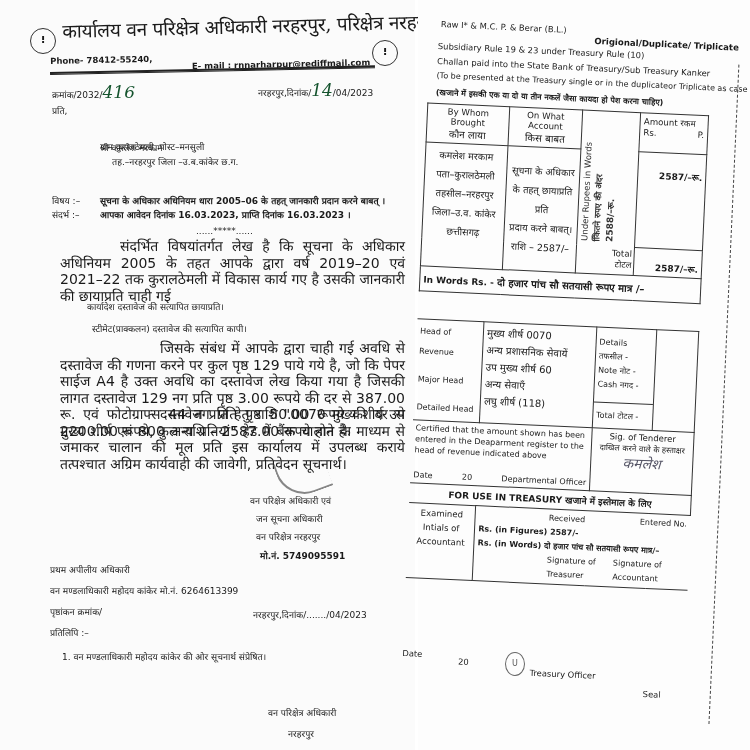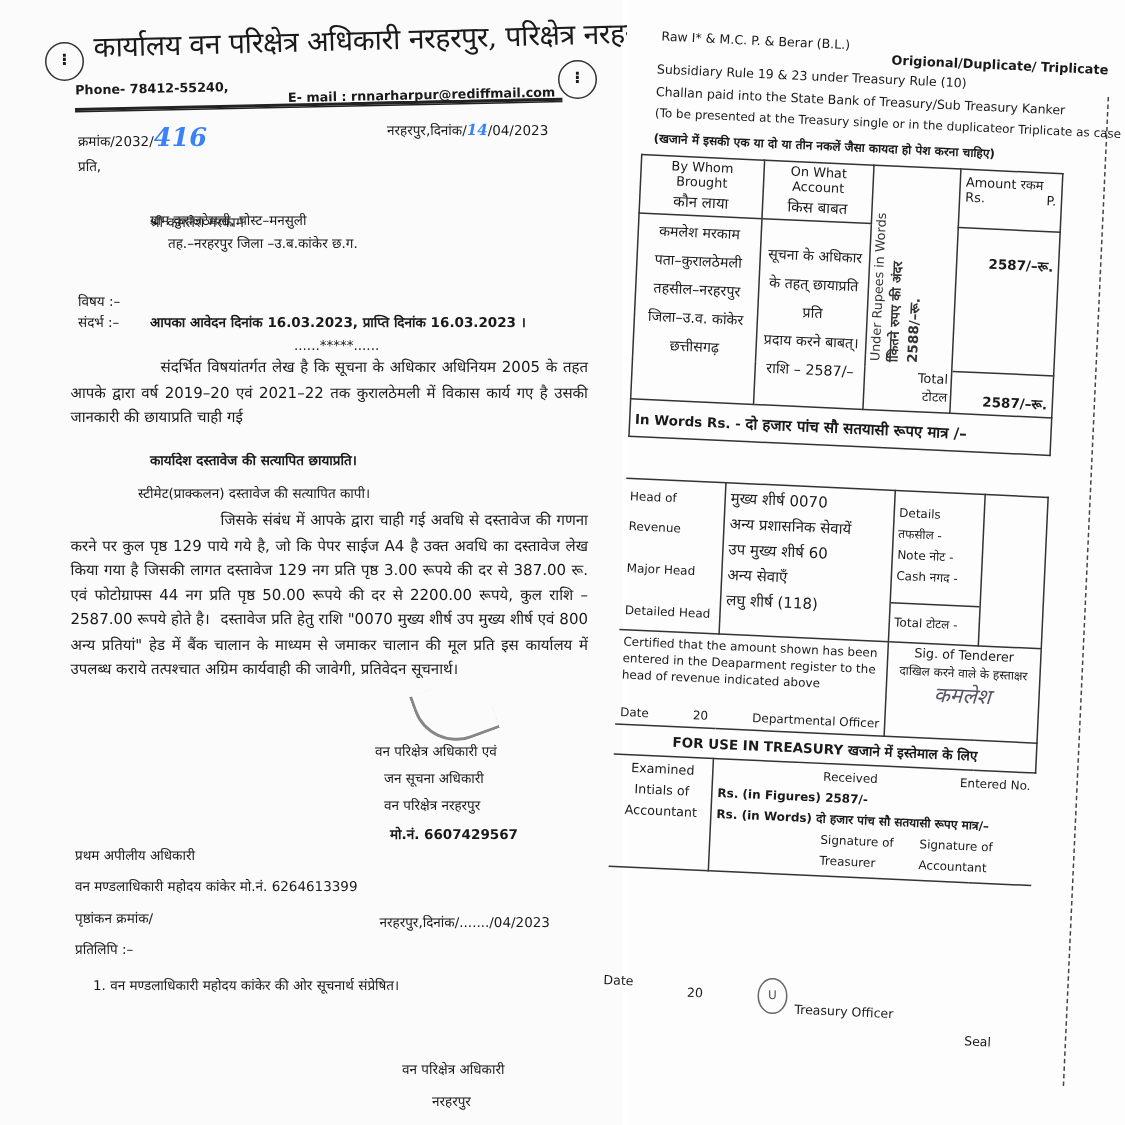--- a/index.html
+++ b/index.html
@@ -15,22 +15,22 @@
   .office-title { position: absolute; left: 62px; top: 18px; font-family: "DejaVu Serif", serif; font-size: 19px;
                   white-space: nowrap; transform: rotate(-1.5deg); transform-origin: left top; letter-spacing: -0.3px; }
   .contact { position: absolute; left: 50px; top: 56px; width: 320px; font-size: 8.5px; font-weight: bold;
              transform: rotate(-1.2deg); transform-origin: left top; }
   .contact .phone { position: absolute; left: 0; top: 0; }
   .contact .email { position: absolute; right: 0; top: 8px; }
   .contact .email a { color: #1a1a1a; text-decoration: underline; }
   .rule { position: absolute; left: 50px; top: 72px; width: 325px; height: 3px; border-top: 2.5px solid #222;
           border-bottom: 1px solid #222; transform: rotate(-1.2deg); transform-origin: left top; }
   .small { font-size: 9px; white-space: nowrap; position: absolute; }
-  .hand { font-family: "DejaVu Serif", serif; font-style: italic; color: #3b82f6; font-size: 17px; font-weight: bold; }
-  .body-text { font-size: 10px; line-height: 16.5px; position: absolute; left: 47px; width: 345px; text-align: justify; }
+  .hand { font-family: "DejaVu Serif", serif; font-style: italic; color: #14532d; font-size: 17px; font-weight: normal; }
+  .body-text { font-size: 14px; line-height: 16.5px; position: absolute; left: 60px; width: 345px; text-align: justify; }
   .stamp-round { position: absolute; left: 4px; top: 215px; width: 82px; height: 100px; border: 2px dashed #555;
                  border-radius: 50%; opacity: 0.75; }
   .stamp-round .inner { position: absolute; left: 14px; top: 16px; width: 52px; height: 64px; border: 1.5px solid #666; border-radius: 50%; }
   .stamp-round span { position: absolute; font-size: 7px; color: #333; }
   .sig-scribble { position: absolute; left: 278px; top: 455px; width: 50px; height: 40px; border: 2px solid #555;
                   border-top: none; border-right: none; border-radius: 0 0 0 30px; transform: rotate(-20deg); opacity: 0.7; }
 
   
   .challan { position: absolute; left: 418px; top: 0; width: 332px; height: 750px; background: #fdfdfd; }
   .challan-inner { position: absolute; left: 0; top: 0; width: 332px; height: 750px; transform: rotate(2.6deg); transform-origin: left top; }
@@ -59,47 +59,48 @@
     <span class="email">
       <span>E- mail : </span><a>rnnarharpur@rediffmail.com</a>
     </span>
   </div>
   <div class="rule"></div>
 
   <div class="small" style="left:52px; top:82px;">
     <span>क्रमांक/2032/</span><span class="hand">416</span>
   </div>
   <div class="small" style="left:258px; top:80px;">
-    <span>नरहरपुर,दिनांक/</span><span class="hand" style="font-size:10px">14</span><span>/04/2023</span>
+    <span>नरहरपुर,दिनांक/</span><span class="hand" style="font-size:17px">14</span><span>/04/2023</span>
   </div>
 
   <div class="small" style="left:52px; top:104px;">प्रति,</div>
   <div class="small" style="left:100px; top:125px;margin-top:16px;">श्री कमलेश मरकाम</div>
   <div class="small" style="left:100px; top:140px;">ग्राम कुरालठेमली, पोस्ट–मनसुली</div>
   <div class="small" style="left:112px; top:155px;">तह.–नरहरपुर जिला –उ.ब.कांकेर छ.ग.</div>
 
   <div class="small" style="left:52px; top:194px;">विषय :–</div>
+  <div class="small" style="left:100px; top:194px; font-weight:bold;">सूचना के अधिकार अधिनियम धारा 2005–06 के तहत् जानकारी प्रदान करने बाबत् ।</div>
   <div class="small" style="left:52px; top:208px;">संदर्भ :–</div>
   <div class="small" style="left:100px; top:208px; font-weight:bold;">आपका आवेदन दिनांक 16.03.2023, प्राप्ति दिनांक 16.03.2023 ।</div>
   <div class="small" style="left:196px; top:226px;">......*****......</div>
 
   <div class="body-text" style="top:238px; text-indent:60px;">संदर्भित विषयांतर्गत लेख है कि सूचना के अधिकार अधिनियम 2005 के तहत आपके द्वारा वर्ष 2019–20 एवं 2021–22 तक कुरालठेमली में विकास कार्य गए है उसकी जानकारी की छायाप्रति चाही गई</div>
-  <div class="small" style="left:100px; top:300px;font-weight:bold;">कार्यादेश दस्तावेज की सत्यापित छायाप्रति।</div>
+  <div class="small" style="left:87px; top:300px;">कार्यादेश दस्तावेज की सत्यापित छायाप्रति।</div>
   <div class="small" style="left:92px; top:322px;">स्टीमेट(प्राक्कलन) दस्तावेज की सत्यापित कापी।</div>
 
   <div class="body-text" style="top:340px; text-indent:100px;">जिसके संबंध में आपके द्वारा चाही गई अवधि से दस्तावेज की गणना करने पर कुल पृष्ठ 129 पाये गये है, जो कि पेपर साईज A4 है उक्त अवधि का दस्तावेज लेख किया गया है जिसकी लागत दस्तावेज 129 नग प्रति पृष्ठ 3.00 रूपये की दर से 387.00 रू. एवं फोटोग्राफ्स 44 नग प्रति पृष्ठ 50.00 रूपये की दर से 2200.00 रूपये, कुल राशि – 2587.00 रूपये होते है।</div>
   <div class="body-text" style="top:406px; text-indent:100px;">दस्तावेज प्रति हेतु राशि "0070 मुख्य शीर्ष उप मुख्य शीर्ष एवं 800 अन्य प्रतियां" हेड में बैंक चालान के माध्यम से जमाकर चालान की मूल प्रति इस कार्यालय में उपलब्ध कराये तत्पश्चात अग्रिम कार्यवाही की जावेगी, प्रतिवेदन सूचनार्थ।</div>
 
 
   <div class="sig-scribble"></div>
 
   <div class="small" style="left:250px; top:494px;">वन परिक्षेत्र अधिकारी एवं</div>
   <div class="small" style="left:256px; top:512px;">जन सूचना अधिकारी</div>
   <div class="small" style="left:256px; top:530px;">वन परिक्षेत्र नरहरपुर</div>
-  <div class="small" style="left:260px; top:549px; font-weight:bold;">मो.नं. 6607429567</div>
+  <div class="small" style="left:260px; top:549px; font-weight:bold;">मो.नं. 5749095591</div>
 
   <div class="small" style="left:50px; top:563px;">प्रथम अपीलीय अधिकारी</div>
   <div class="small" style="left:50px; top:584px;">वन मण्डलाधिकारी महोदय कांकेर मो.नं. 6264613399</div>
   <div class="small" style="left:50px; top:605px;text-align:center;">पृष्ठांकन क्रमांक/</div>
   <div class="small" style="left:253px; top:608px;">नरहरपुर,दिनांक/......./04/2023</div>
   <div class="small" style="left:50px; top:626px;">प्रतिलिपि :–</div>
   <div class="small" style="left:62px; top:650px;">1.  वन मण्डलाधिकारी महोदय कांकेर की ओर सूचनार्थ संप्रेषित।</div>
 
   <div class="small" style="left:268px; top:706px;">वन परिक्षेत्र अधिकारी</div>
   <div class="small" style="left:288px; top:727px;">नरहरपुर</div>

